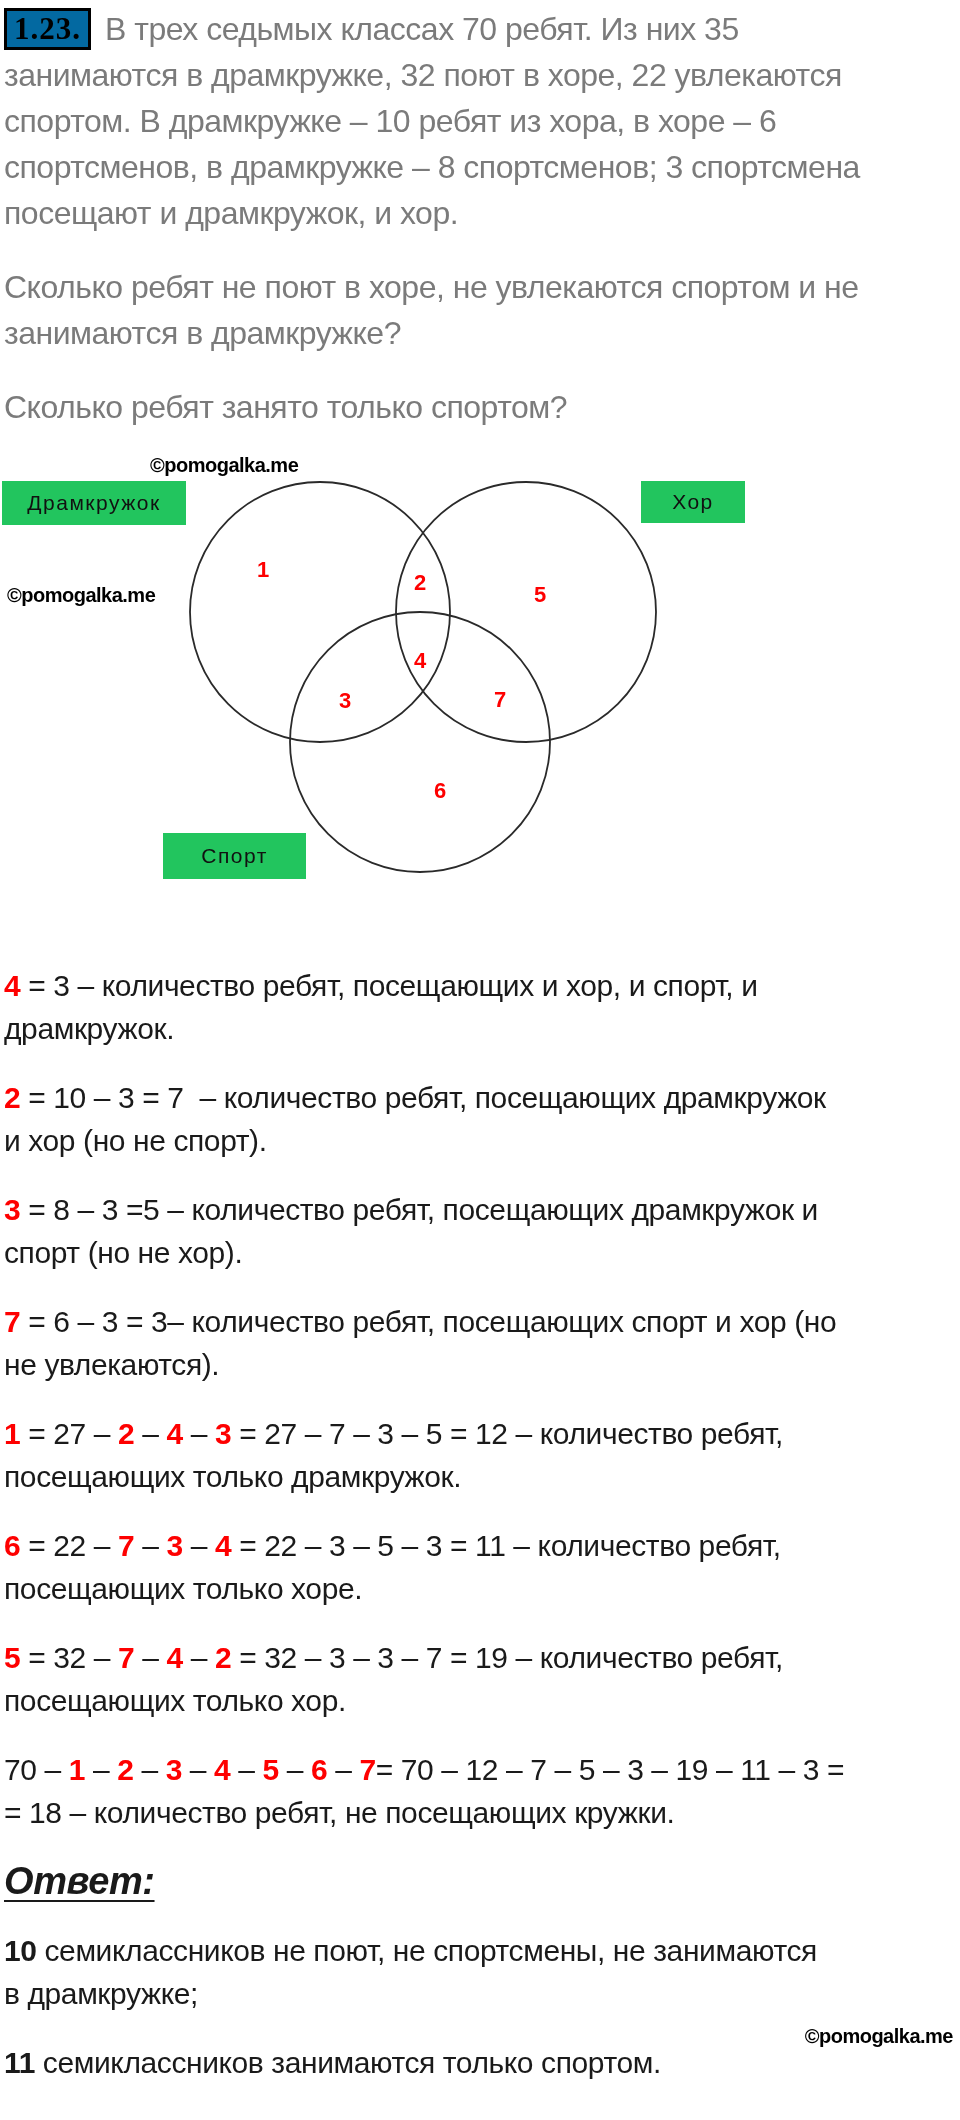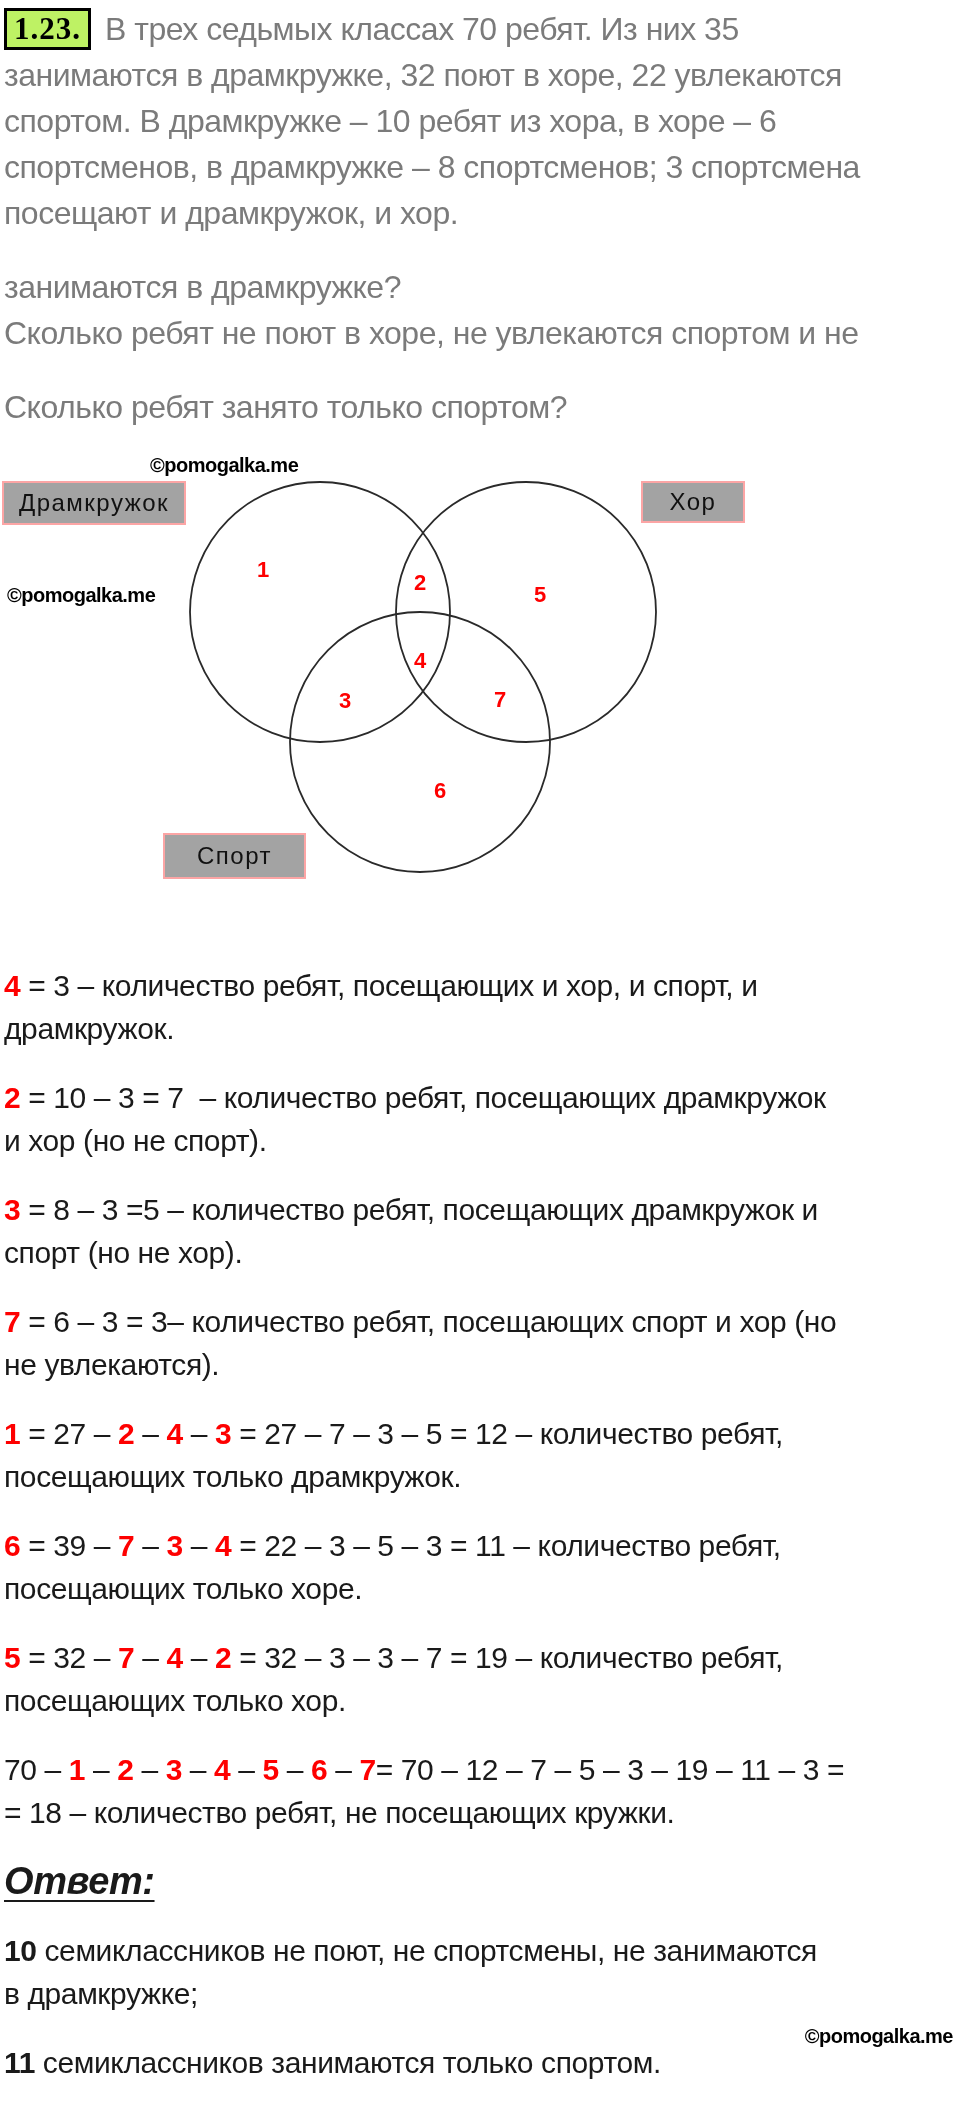--- a/index.html
+++ b/index.html
@@ -5,35 +5,35 @@
   html,body { margin:0; padding:0; }
   body {
     width:960px; height:2120px; background:#ffffff; position:relative;
     font-family:"Liberation Sans", sans-serif; color:#1a1a1a; overflow:hidden;
   }
   
   .problem { padding:6px 0 0 4px; color:#7b7b7b; font-size:32px; letter-spacing:-0.5px; }
   .prob-line { height:46px; line-height:46px; white-space:pre; }
   .prob-first { display:flex; align-items:center; gap:14px; }
   .task-badge {
-    display:inline-block; border:3px solid #000; background:#bef264; color:#000;
+    display:inline-block; border:3px solid #000; background:#0369a1; color:#000;
     font-family:"Liberation Serif", serif; font-weight:bold; font-size:31px;
     line-height:36px; padding:0 7px; letter-spacing:1px;
   }
   .q-block { margin-top:28px; }
   
   .diagram { position:relative; height:512px; margin-top:22px; }
   .vd-svg { position:absolute; left:0; top:0; }
   .wm { position:absolute; font-weight:bold; font-size:20px; color:#000; letter-spacing:-0.5px; white-space:pre; }
   .wm-top  { left:150px; top:2px; }
   .wm-left { left:7px;  top:132px; }
   .set-box {
-    position:absolute; border:2px solid #fca5a5; background:#a3a3a3; color:#111;
+    position:absolute; border:2px solid #22c55e; background:#22c55e; color:#111;
     display:flex; align-items:center; justify-content:center;
-    font-size:24px; letter-spacing:1.5px; white-space:pre;
+    font-size:21px; letter-spacing:1.5px; white-space:pre;
   }
   .box-drama { left:2px;  top:29px;  width:180px; height:40px; }
   .box-choir { left:641px; top:29px; width:100px; height:38px; }
   .box-sport { left:163px; top:381px; width:139px; height:42px; }
   .region-num {
     position:absolute; transform:translate(-50%,-50%);
     color:#fe0000; font-weight:bold; font-size:22px;
   }
   
   .solution { padding-left:4px; font-size:30px; letter-spacing:-0.4px; }
@@ -60,22 +60,22 @@
     <div class="prob-line prob-first">
       <span class="task-badge">1.23.</span>
       <span>В трех седьмых классах 70 ребят. Из них 35</span>
     </div>
   <div class="prob-line">занимаются в драмкружке, 32 поют в хоре, 22 увлекаются</div>
       <div class="prob-line">спортом. В драмкружке – 10 ребят из хора, в хоре – 6</div>
       <div class="prob-line">спортсменов, в драмкружке – 8 спортсменов; 3 спортсмена</div>
       <div class="prob-line">посещают и драмкружок, и хор.</div>
     </div>
   <div class="q-block">
+    <div class="prob-line">Сколько ребят не поют в хоре, не увлекаются спортом и не</div>
     <div class="prob-line">занимаются в драмкружке?</div>
-    <div class="prob-line">Сколько ребят не поют в хоре, не увлекаются спортом и не</div>
   </div>
   <div class="q-block">
     <div class="prob-line">Сколько ребят занято только спортом?</div>
   </div>
 </div>
 
 <div class="diagram">
   <span class="wm wm-top">©pomogalka.me</span>
   <svg class="vd-svg" id="venn-svg" width="960" height="512" viewBox="0 0 960 512">
       <circle cx="320" cy="160" r="130" fill="none" stroke="#2a2a2a" stroke-width="1.8"></circle>
@@ -113,21 +113,21 @@
       </div>
       <div class="sol-para">
         <div class="sol-line"><span class="seg-r">7</span><span> = 6 – 3 = 3– количество ребят, посещающих спорт и хор (но</span></div>
         <div class="sol-line"><span>не увлекаются).</span></div>
       </div>
       <div class="sol-para">
         <div class="sol-line"><span class="seg-r">1</span><span> = 27 – </span><span class="seg-r">2</span><span> – </span><span class="seg-r">4</span><span> – </span><span class="seg-r">3</span><span> = 27 – 7 – 3 – 5 = 12 – количество ребят,</span></div>
         <div class="sol-line"><span>посещающих только драмкружок.</span></div>
       </div>
       <div class="sol-para">
-        <div class="sol-line"><span class="seg-r">6</span><span> = 39 – </span><span class="seg-r">7</span><span> – </span><span class="seg-r">3</span><span> – </span><span class="seg-r">4</span><span> = 22 – 3 – 5 – 3 = 11 – количество ребят,</span></div>
+        <div class="sol-line"><span class="seg-r">6</span><span> = 22 – </span><span class="seg-r">7</span><span> – </span><span class="seg-r">3</span><span> – </span><span class="seg-r">4</span><span> = 22 – 3 – 5 – 3 = 11 – количество ребят,</span></div>
         <div class="sol-line"><span>посещающих только хоре.</span></div>
       </div>
       <div class="sol-para">
         <div class="sol-line"><span class="seg-r">5</span><span> = 32 – </span><span class="seg-r">7</span><span> – </span><span class="seg-r">4</span><span> – </span><span class="seg-r">2</span><span> = 32 – 3 – 3 – 7 = 19 – количество ребят,</span></div>
         <div class="sol-line"><span>посещающих только хор.</span></div>
       </div>
       <div class="sol-para">
         <div class="sol-line"><span>70 – </span><span class="seg-r">1</span><span> – </span><span class="seg-r">2</span><span> – </span><span class="seg-r">3</span><span> – </span><span class="seg-r">4</span><span> – </span><span class="seg-r">5</span><span> – </span><span class="seg-r">6</span><span> – </span><span class="seg-r">7</span><span>= 70 – 12 – 7 – 5 – 3 – 19 – 11 – 3 =</span></div>
         <div class="sol-line"><span>= 18 – количество ребят, не посещающих кружки.</span></div>
       </div>

